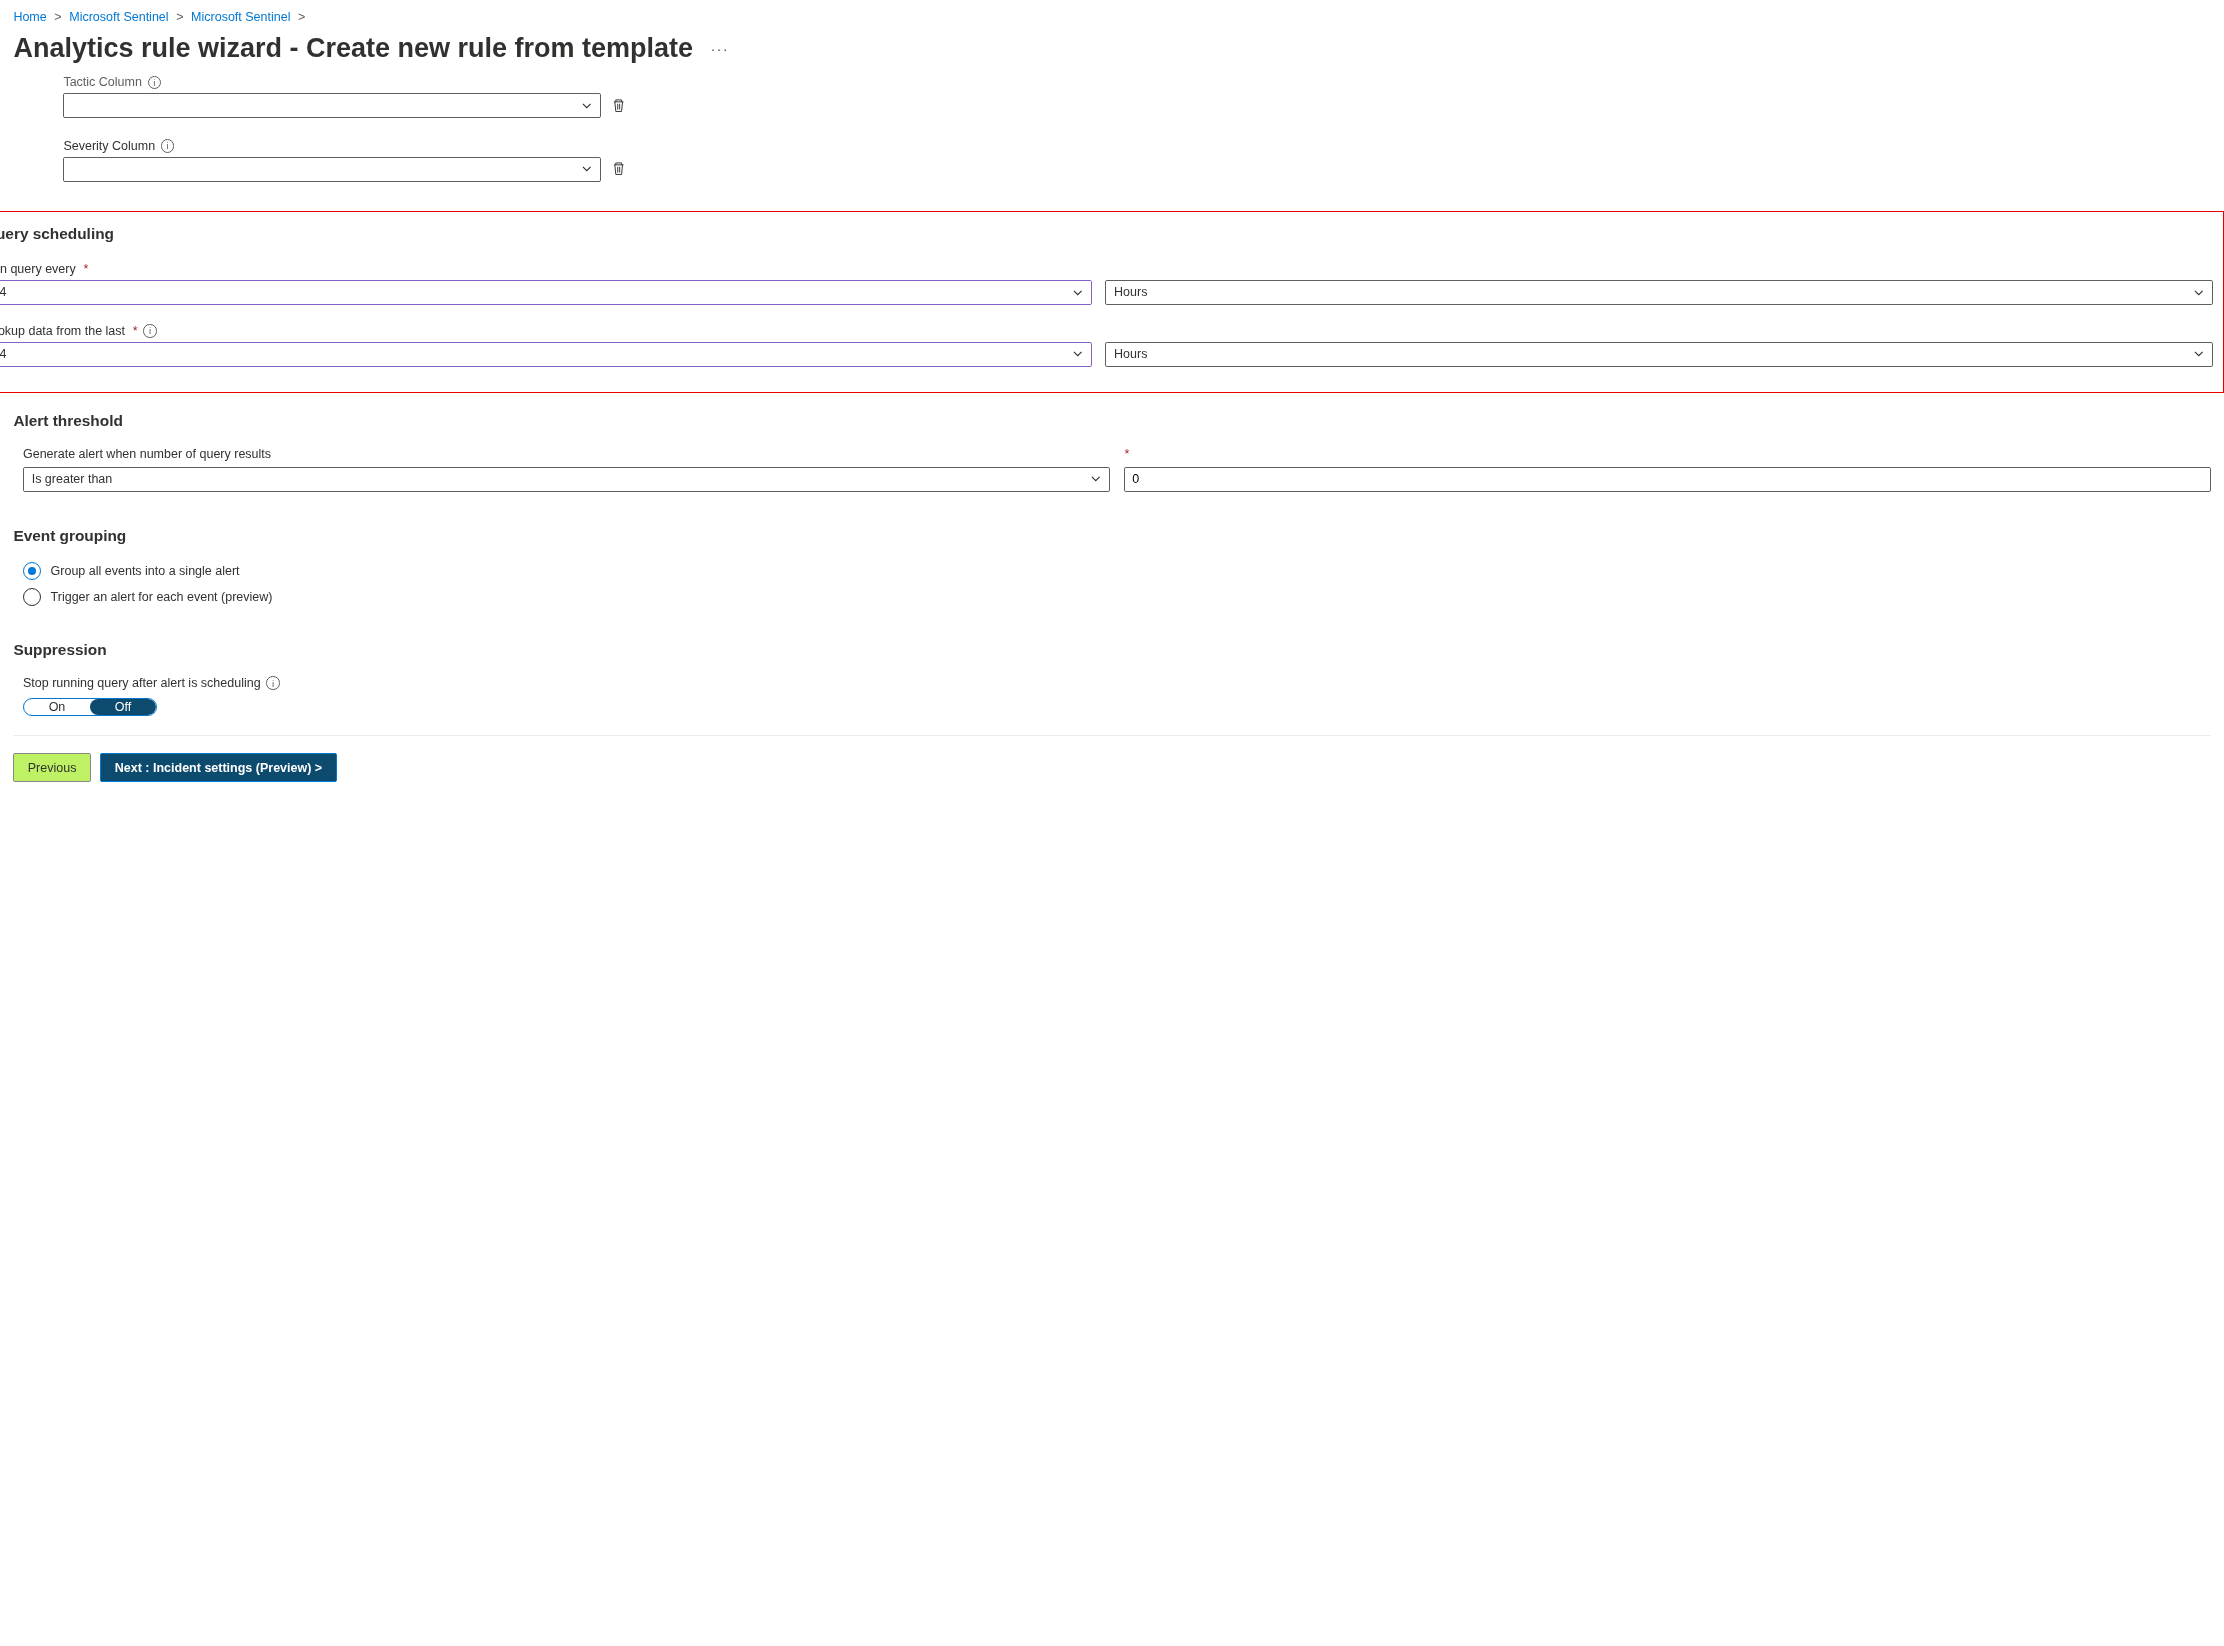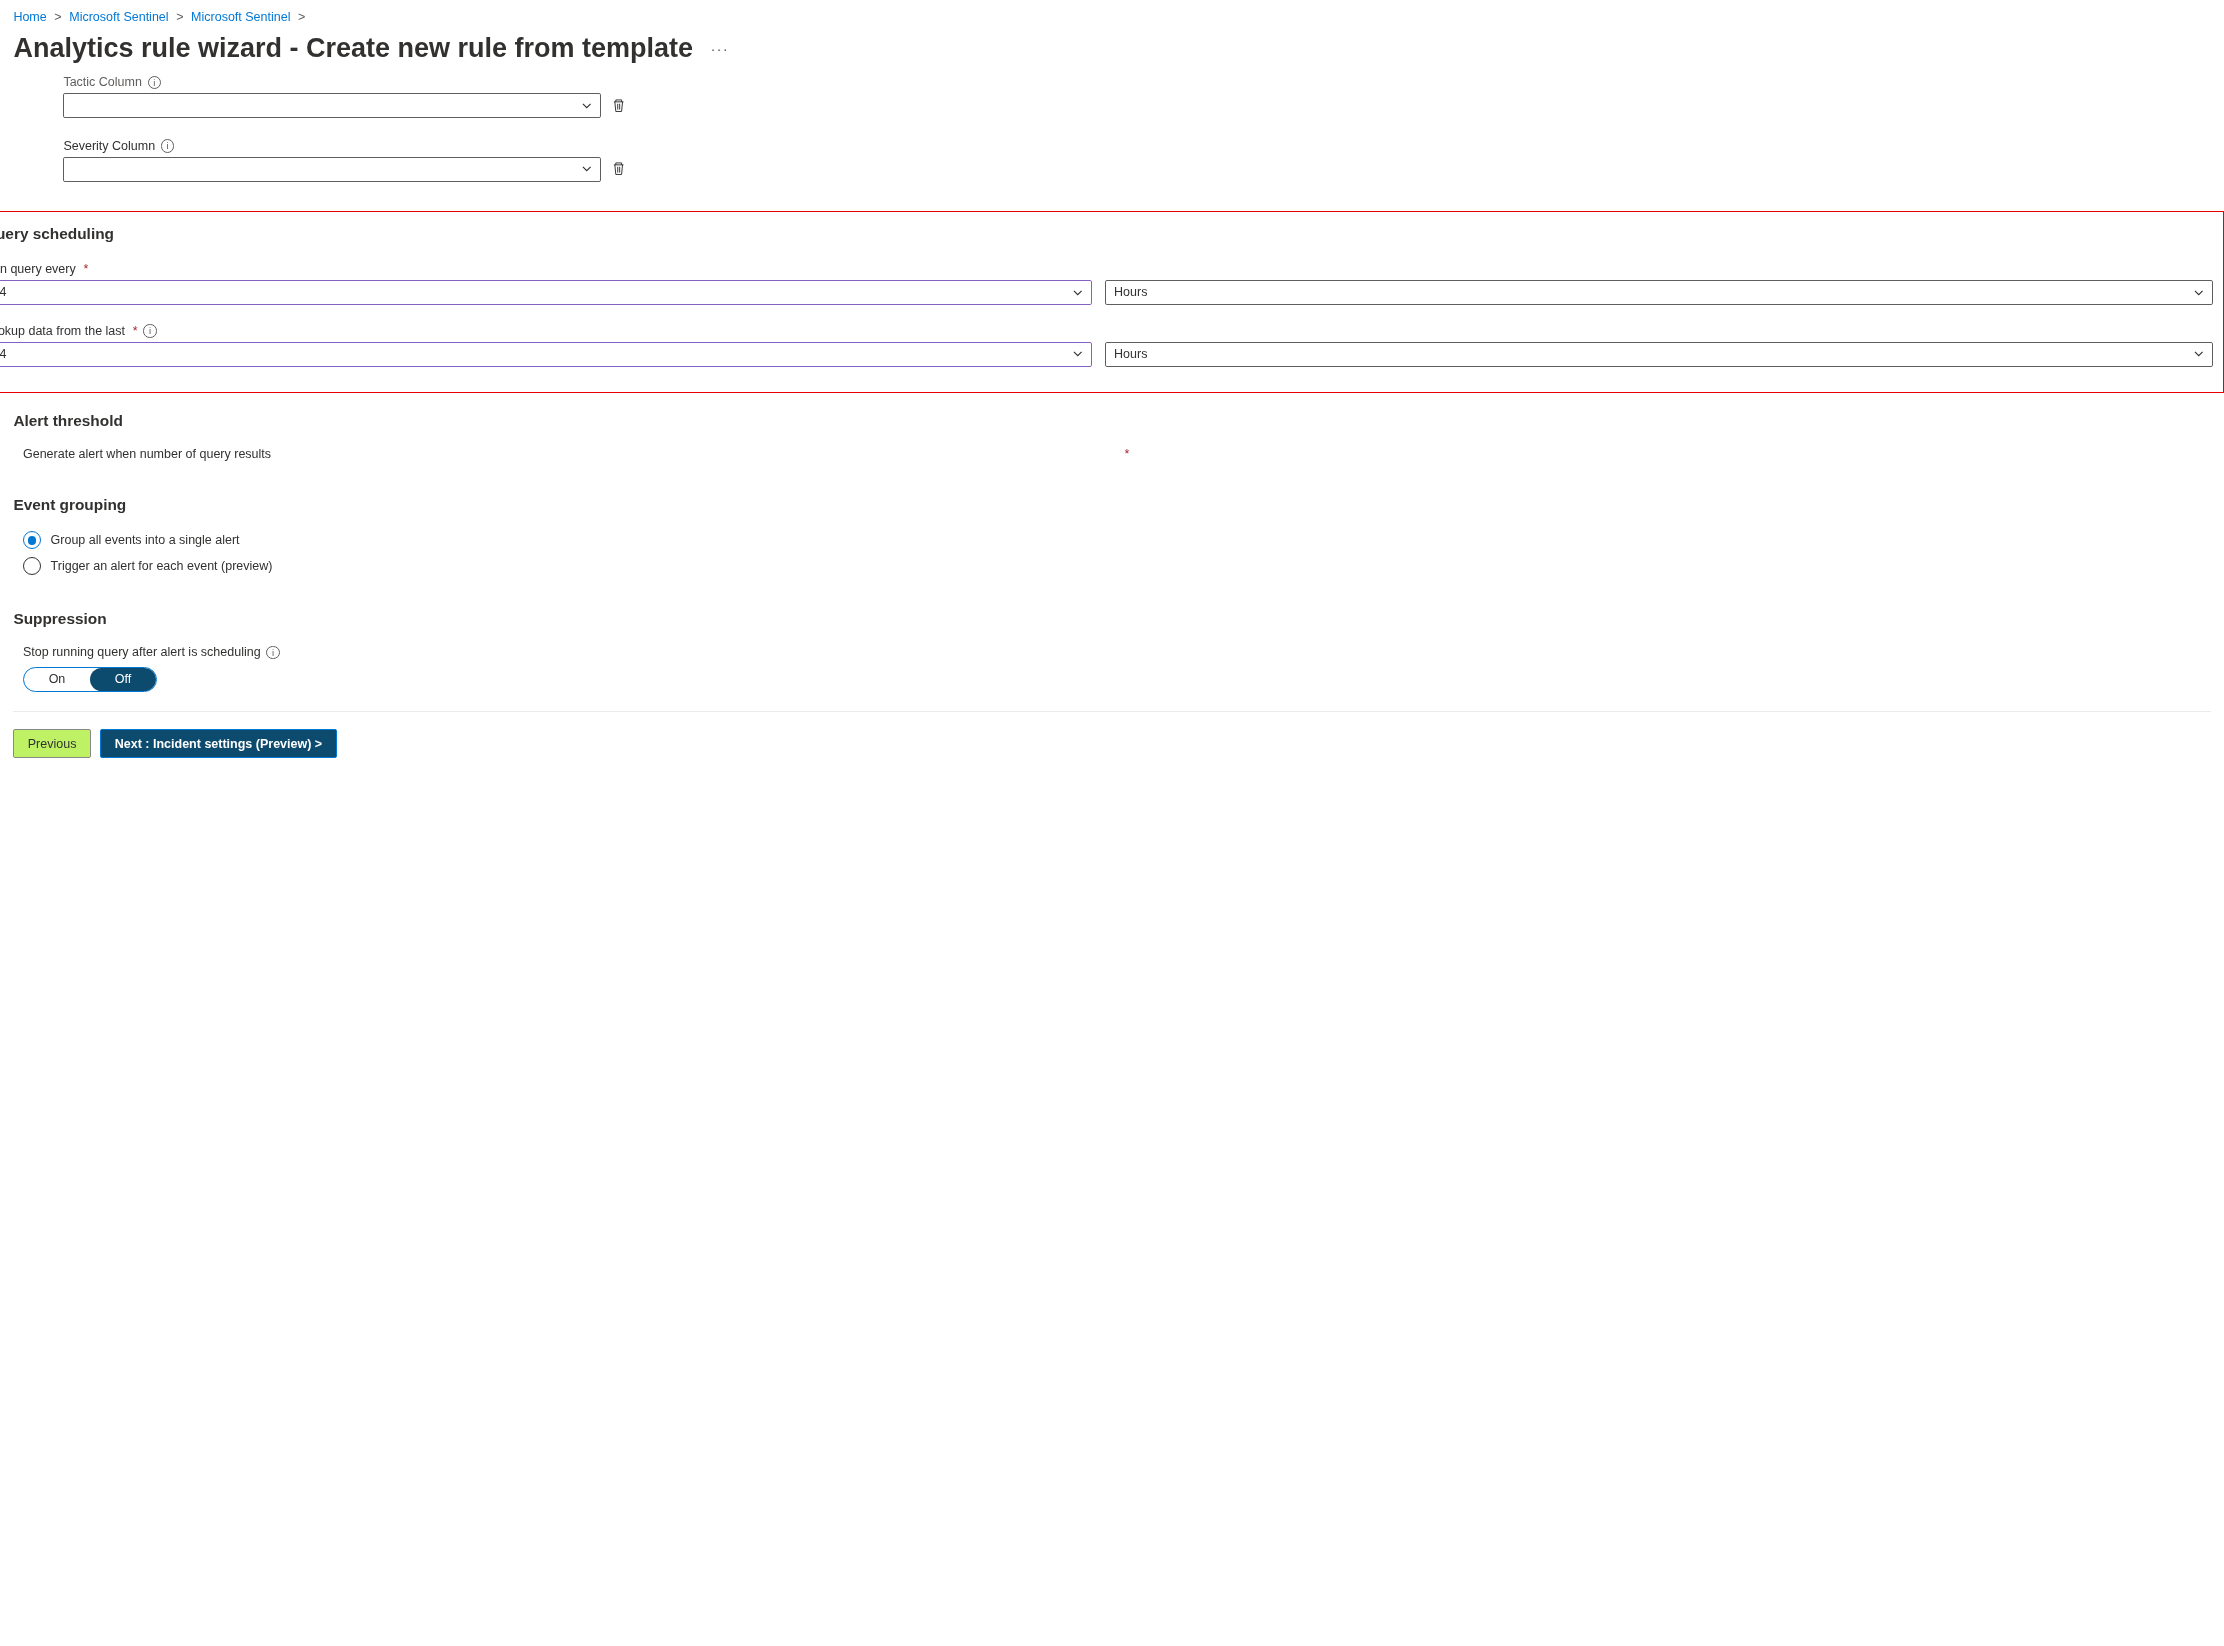--- a/index.html
+++ b/index.html
@@ -153,21 +153,21 @@
   }
   .radio.selected { border-color: #0078d4; }
   .radio.selected::after {
     content: '';
     width: 8.6px; height: 8.6px;
     background: #0078d4;
     border-radius: 50%;
   }
   .toggle {
     width: 134px;
-    height: 25px;
+    height: 18px;
     border: 1px solid #0078d4;
     border-radius: 12.5px;
     display: flex;
     overflow: hidden;
     cursor: pointer;
   }
   .toggle > div {
     flex: 1;
     display: flex;
     align-items: center;
@@ -300,20 +300,29 @@
     </div>
   </div>
 </div>
 
 <div class="section">
   <div class="section-title">Alert threshold</div>
   <div class="two-col" style="margin-bottom:5.8px">
     <span>Generate alert when number of query results</span>
     <span class="req">*</span>
   </div>
+  <div class="two-col">
+    <div class="dropdown">
+      <span>Is greater than</span>
+      <svg class="chev" viewBox="0 0 12 12">
+          <path d="M2 4l4 4 4-4"></path>
+        </svg>
+    </div>
+    <input class="txt-input" value="0" style="">
+  </div>
 </div>
 
 <div class="section">
   <div class="section-title">Event grouping</div>
   <div class="radio-row">
     <span class="radio selected"></span>
     <span>Group all events into a single alert</span>
   </div>
   <div class="radio-row">
     <span class="radio"></span>

